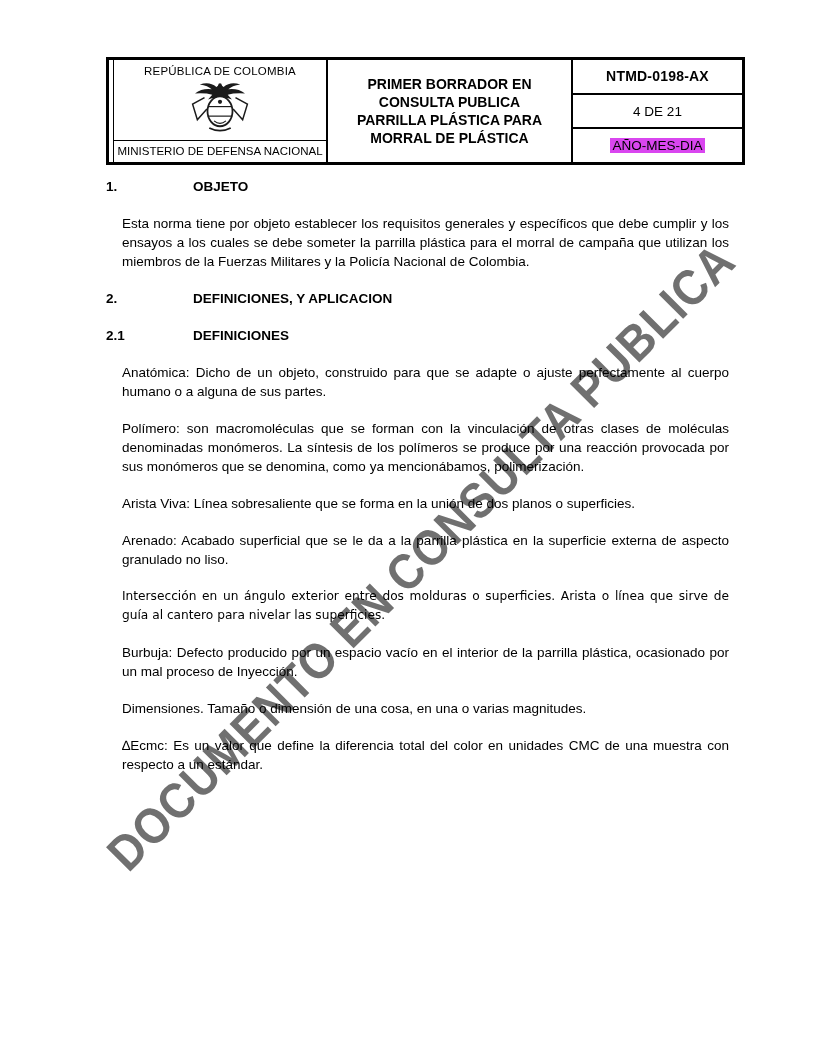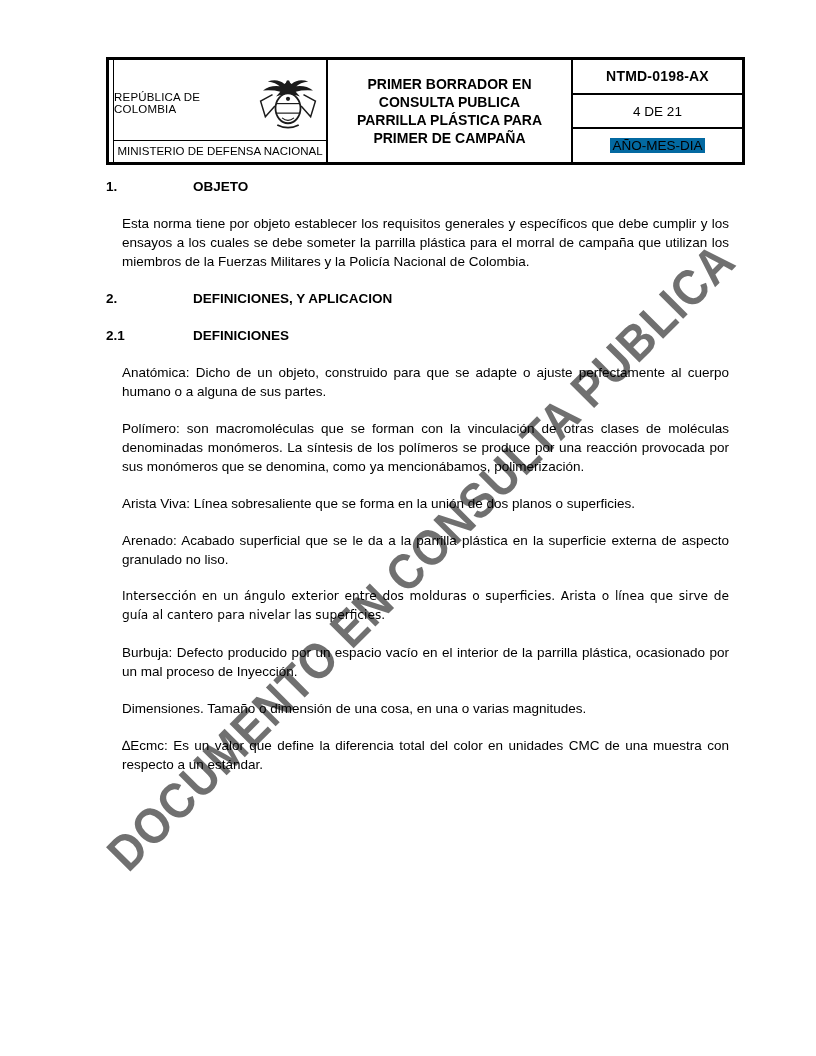--- a/index.html
+++ b/index.html
@@ -4,30 +4,30 @@
 <style>
   html,body{margin:0;padding:0;background:#e8e8e8;}
   .page{position:relative;width:816px;height:1056px;background:#ffffff;font-family:"Liberation Sans",sans-serif;color:#000;overflow:hidden;margin:0 auto;}
   .watermark{position:absolute;left:421px;top:557px;transform:translate(-50%,-50%) rotate(-45deg) scaleX(0.9);font-size:50px;font-weight:bold;color:#4d4d4d;opacity:0.8;white-space:nowrap;letter-spacing:1px;z-index:0;}
   .content{position:absolute;left:106px;top:57px;width:639px;z-index:1;}
 
   
   .header-table{display:flex;border:3px solid #000;box-sizing:border-box;height:108px;}
   .cell-left{width:219px;border-right:2px solid #000;box-sizing:border-box;}
   .left-inner{margin-left:4px;border-left:1px solid #000;height:100%;display:flex;flex-direction:column;box-sizing:border-box;}
-  .li-top{flex:1;display:flex;align-items:center;padding-top:5px;}
+  .li-top{flex:1;display:flex;flex-direction:column;align-items:center;padding-top:5px;}
   .country{font-size:11.5px;letter-spacing:.2px;}
   .logo{margin-top:1px;line-height:0;}
   .li-bottom{border-top:1px solid #000;text-align:center;font-size:11.5px;padding:4px 0 5px;}
   .cell-mid{width:245px;border-right:2px solid #000;box-sizing:border-box;display:flex;flex-direction:column;align-items:center;justify-content:center;font-weight:bold;font-size:14px;line-height:18px;text-align:center;}
   .cell-right{flex:1;display:flex;flex-direction:column;}
   .r-row{flex:1;display:flex;align-items:center;justify-content:center;font-size:13.5px;}
   .r-row + .r-row{border-top:2px solid #000;}
   .r-code{font-weight:bold;font-size:14px;letter-spacing:.2px;}
-  .date-hl{background:#0369a1;padding:0 2px;}
+  .date-hl{background:#d946ef;padding:0 2px;}
 
   
   .heading{margin-top:18px;font-weight:bold;font-size:13.5px;line-height:19px;}
   .h-first{margin-top:12px;}
   .h-num{display:inline-block;width:87px;}
   .para{margin:18px 16px 0;font-size:13.5px;line-height:19px;text-align:justify;}
   .para b{font-weight:normal;}
   .alt{font-family:"DejaVu Sans",sans-serif;font-size:12.2px;}
 </style>
 </head>
@@ -60,21 +60,21 @@
             </div>
           </div>
           <div class="li-bottom">MINISTERIO DE DEFENSA NACIONAL</div>
         </div>
       </div>
 
       <div class="cell-mid">
         <div>PRIMER BORRADOR EN</div>
         <div>CONSULTA PUBLICA</div>
         <div>PARRILLA PLÁSTICA PARA</div>
-        <div>PRIMER DE CAMPAÑA</div>
+        <div>MORRAL DE PLÁSTICA</div>
       </div>
 
       <div class="cell-right">
         <div class="r-row r-code">NTMD-0198-AX</div>
         <div class="r-row">4 DE 21</div>
         <div class="r-row">
           <span class="date-hl">AÑO-MES-DIA</span>
         </div>
       </div>
     </div>

